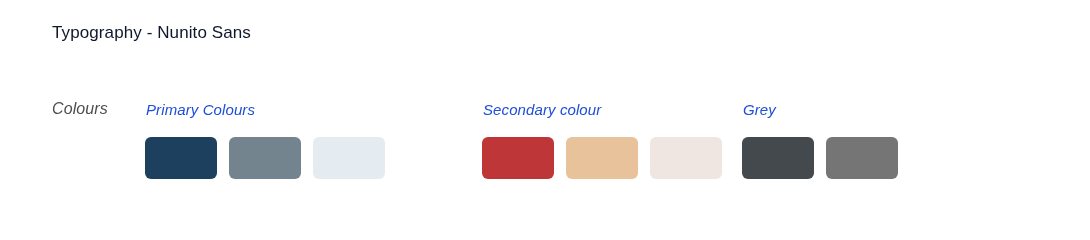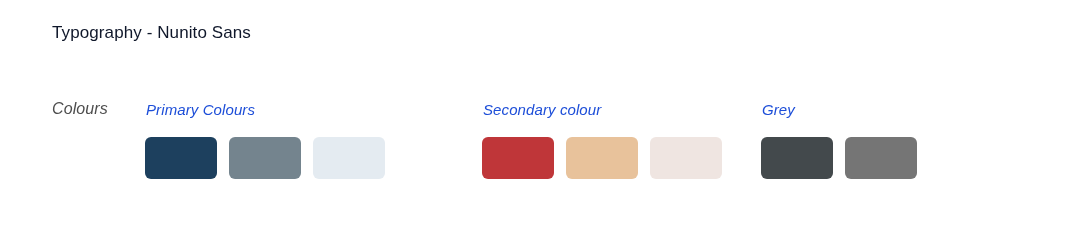--- a/index.html
+++ b/index.html
@@ -81,21 +81,21 @@
   .swatch {
     width: 72px;
     height: 42px;
     border-radius: 6px;
     box-sizing: border-box;
   }
 
   
   .group-primary   { left: 145px; }
   .group-secondary { left: 463px; margin-left: 19px; }
-  .group-grey      { left: 742px; margin-left: 19px; }
+  .group-grey      { left: 742px; }
 </style>
 </head>
 <body style="background: rgb(255, 255, 255);">
 
 <div class="page">
 
   <div class="title">Typography - Nunito Sans</div>
 
   <div class="colours-section">
 

